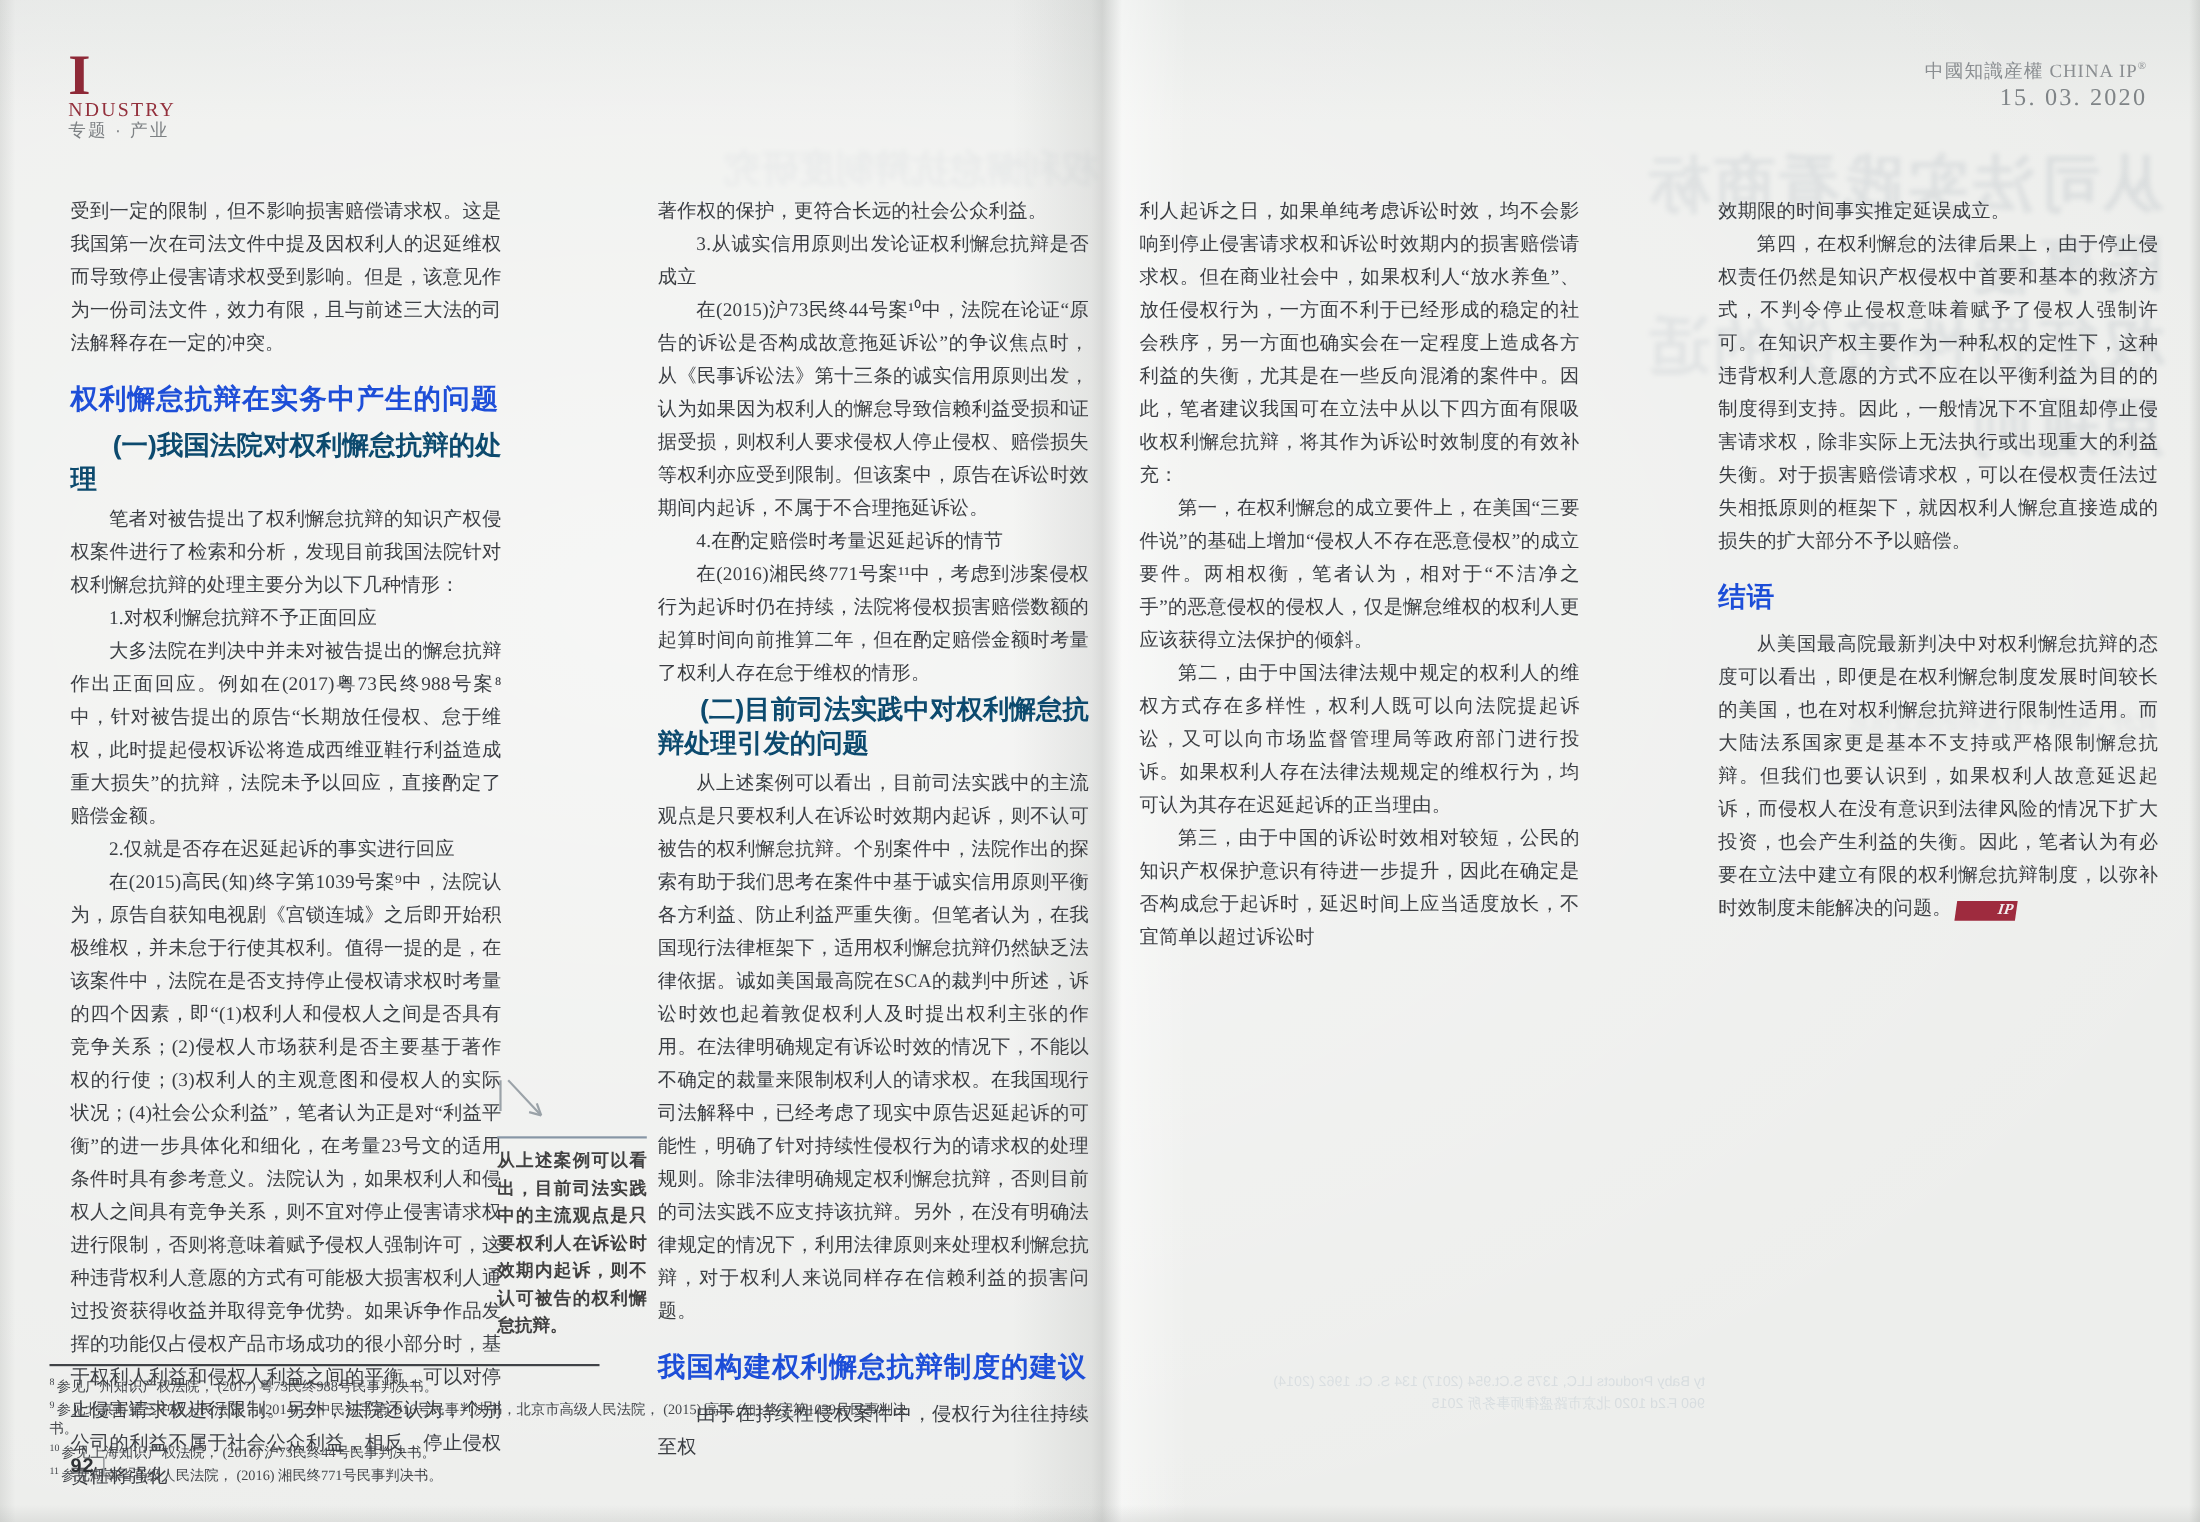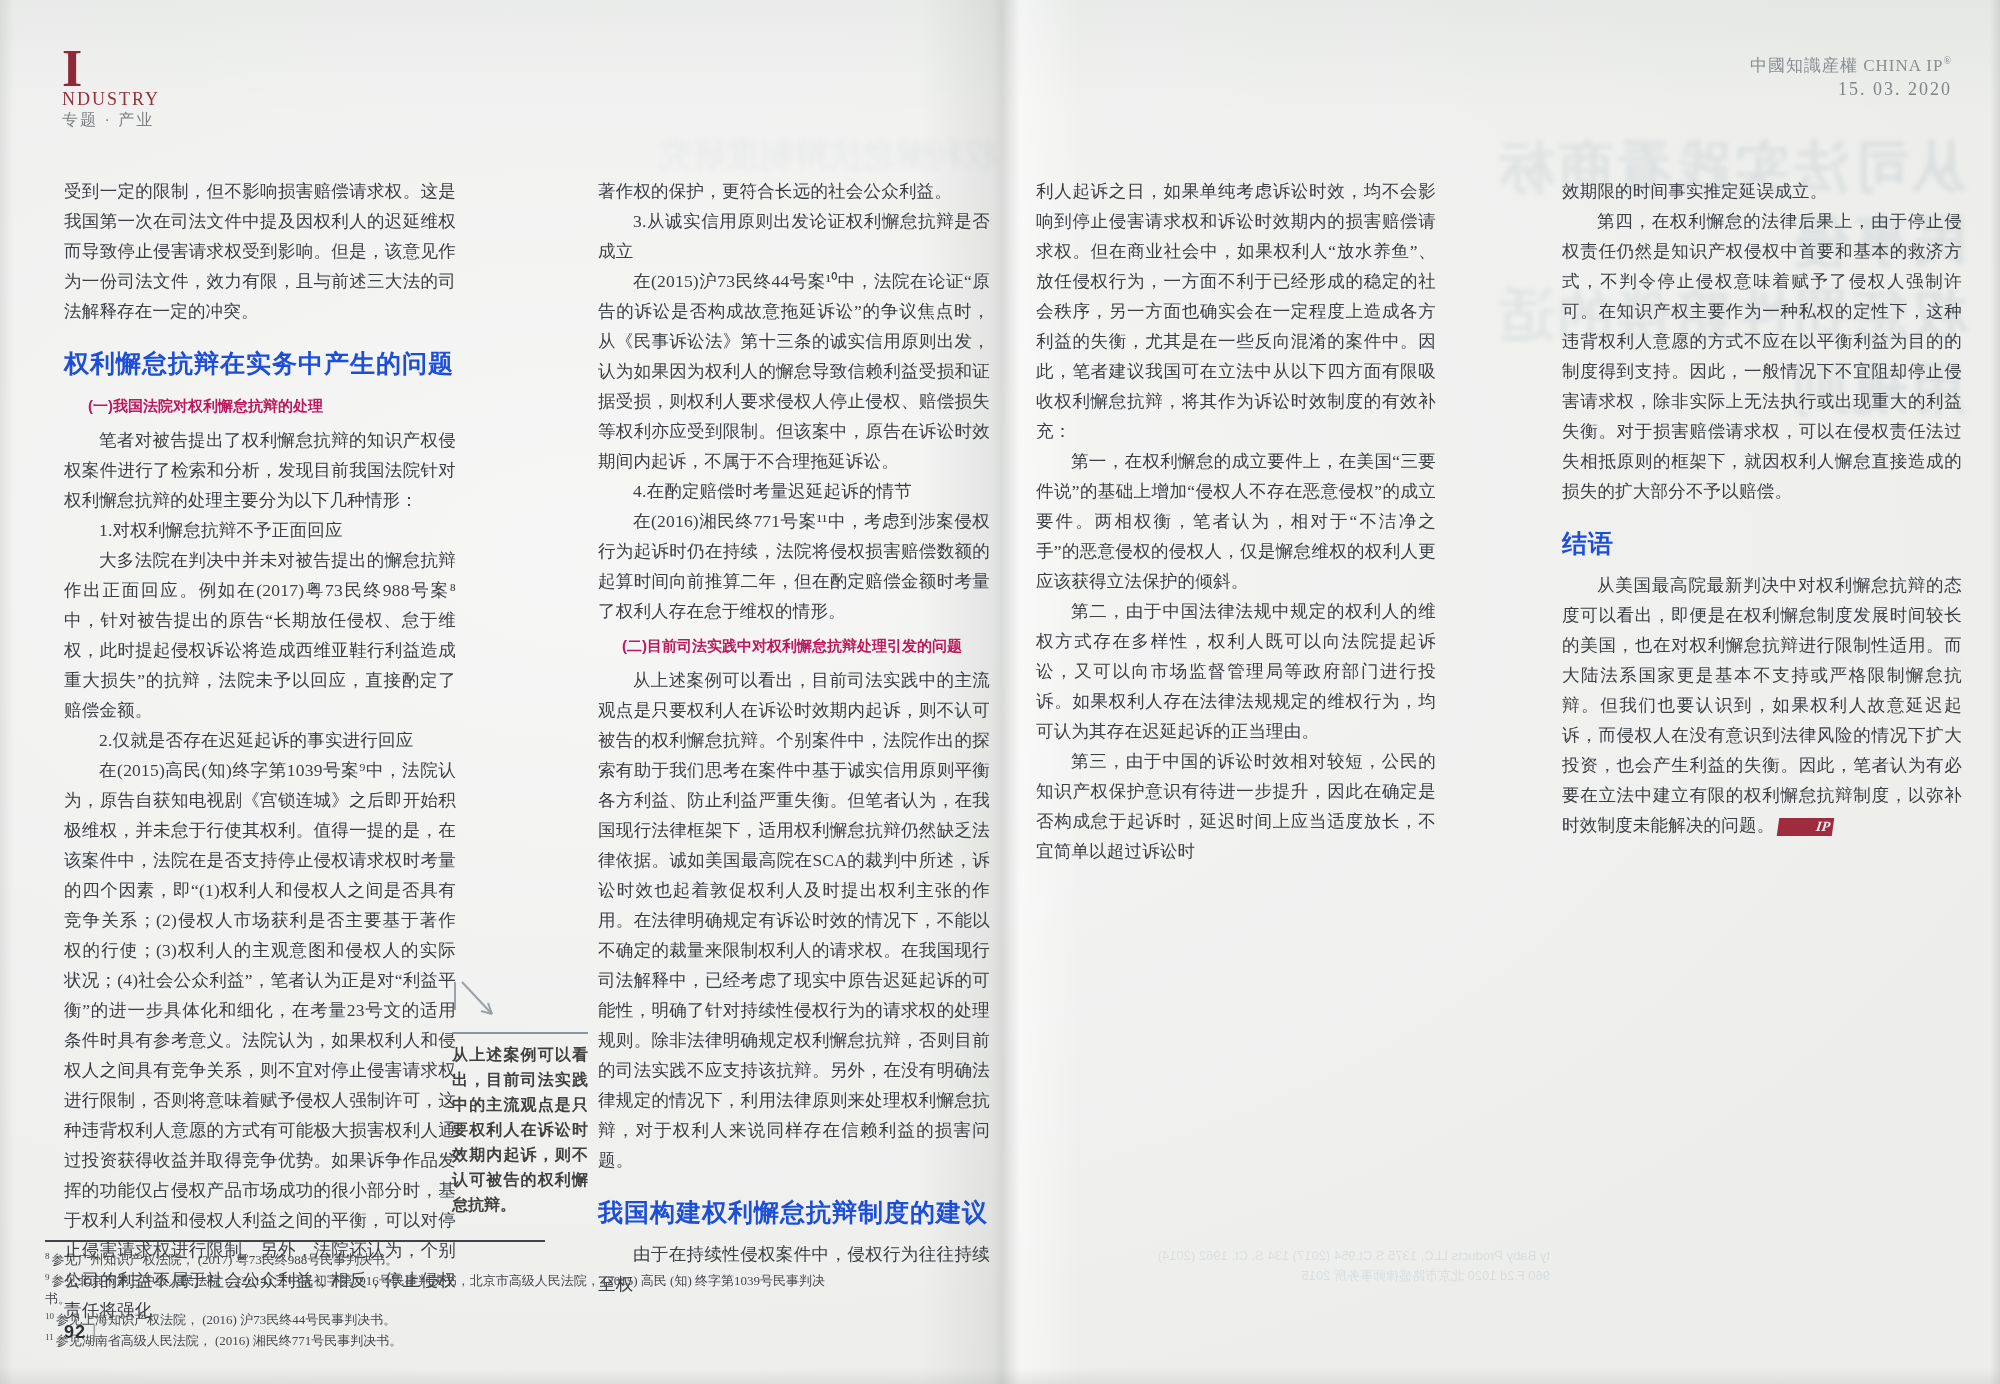--- a/index.html
+++ b/index.html
@@ -24,21 +24,21 @@
     text-indent:2em;word-break:break-all;letter-spacing:.2px;
   }
   .body.cont{text-indent:0;}
   .sec{
     margin:20px 0 10px 0;font-family:"Liberation Sans",sans-serif;
     font-size:25px;line-height:34px;font-weight:bold;color:#1d4ed8;
     letter-spacing:1px;text-indent:0;
   }
   .sub{
     margin:4px 0 4px 0;font-family:"Liberation Sans",sans-serif;
-    font-size:15px;line-height:31px;font-weight:bold;color:#be185d;
+    font-size:24px;line-height:31px;font-weight:bold;color:#0c4a6e;
     text-indent:1.6em;word-break:break-all;text-align:justify;
   }
   
   .hdr-left{position:absolute;left:62px;top:48px;color:#8e2937;}
   .hdr-left .cap{
     float:left;font-size:52px;line-height:42px;font-weight:bold;
     font-family:"Liberation Serif",serif;color:#8e2937;margin-right:6px;
   }
   .hdr-left .word{
     font-family:"Liberation Serif",serif;font-size:18px;letter-spacing:2px;
@@ -46,21 +46,21 @@
   }
   .hdr-left .subt{
     font-family:"Liberation Sans",sans-serif;font-size:16px;color:#7d8184;
     line-height:24px;letter-spacing:2px;
   }
   
   .hdr-right{position:absolute;right:48px;top:50px;text-align:right;color:#8a8e91;
     font-family:"Liberation Serif",serif;}
   .hdr-right .brand{font-size:17px;letter-spacing:1px;line-height:22px;}
   .hdr-right .brand sup{font-size:10px;}
-  .hdr-right .date{font-size:18px;letter-spacing:2px;line-height:24px;color:#7f8487;}
+  .hdr-right .date{font-size:22px;letter-spacing:2px;line-height:24px;color:#7f8487;}
   
   .pullquote{position:absolute;left:452px;top:980px;width:136px;}
   .pq-rule{height:2px;background:#8796a5;margin:4px 0 8px 0;}
   .pq-text{
     font-family:"Liberation Sans",sans-serif;font-weight:bold;color:#404040;
     font-size:16px;line-height:25px;text-align:justify;word-break:break-all;
   }
   
   .fn-rule{position:absolute;left:45px;top:1240px;width:500px;height:2px;background:#3f4246;}
   .footnotes{position:absolute;left:45px;top:1248px;width:780px;

